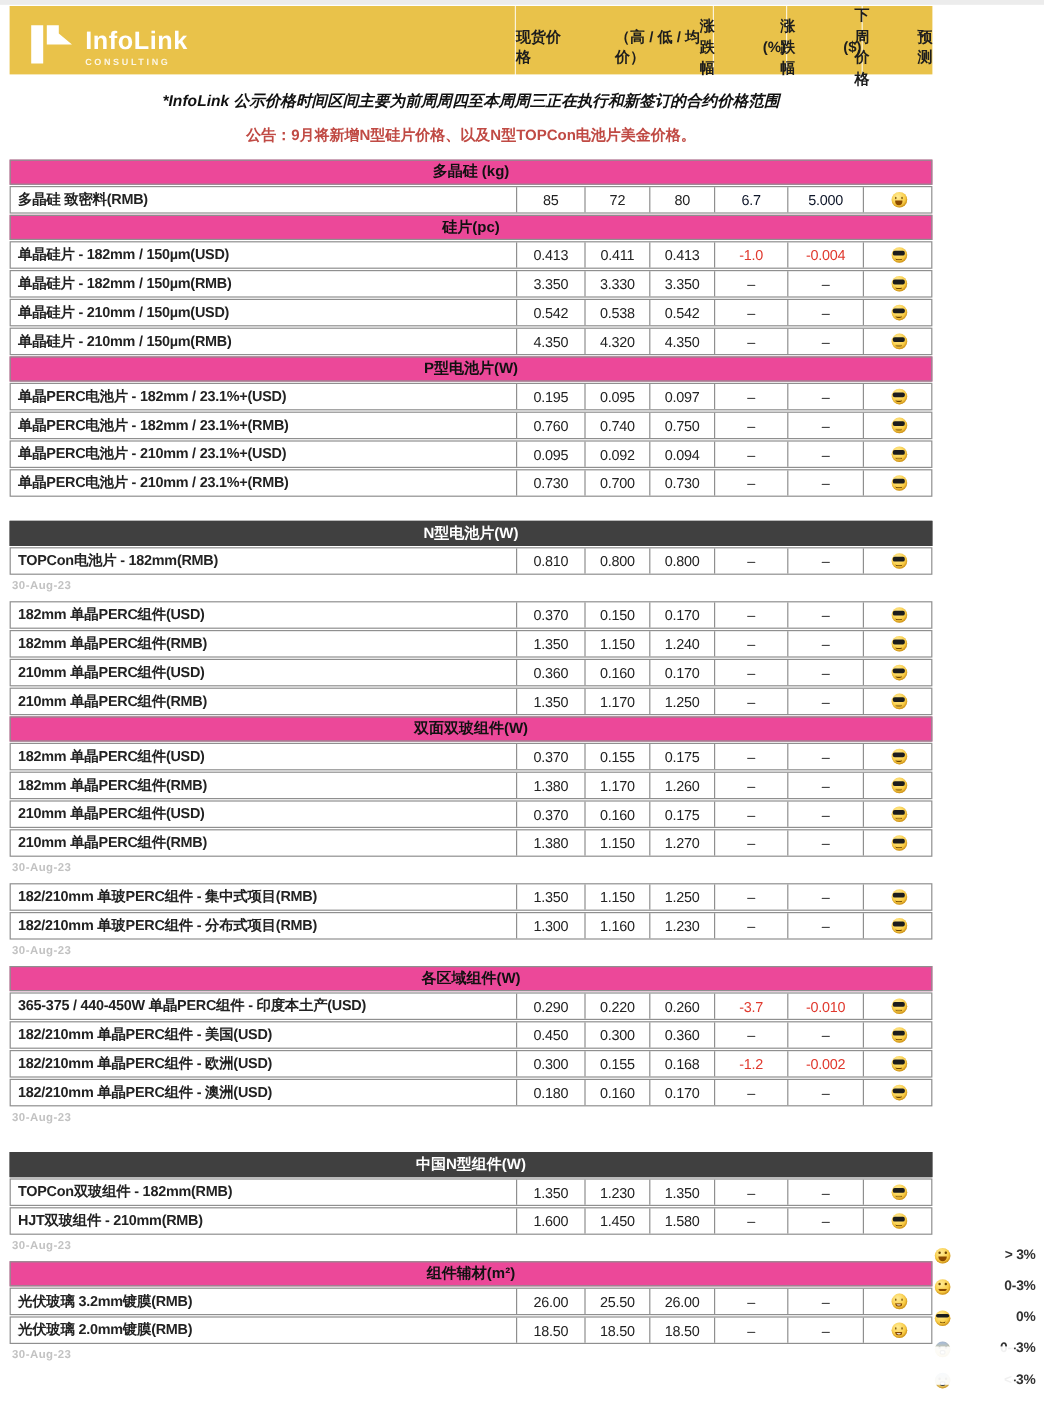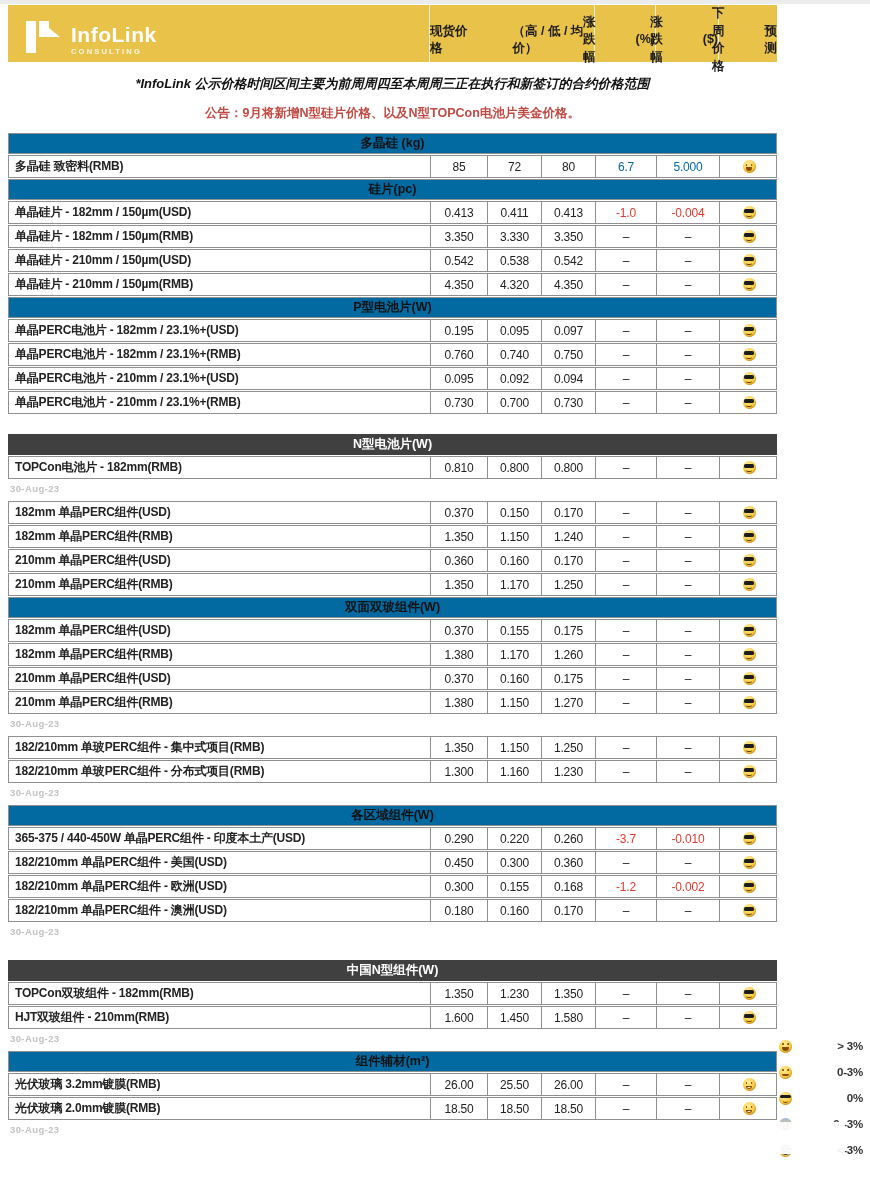--- a/index.html
+++ b/index.html
@@ -20,29 +20,29 @@
   
   .note{height:43px;display:flex;align-items:center;justify-content:center;
         font-weight:bold;font-size:13px;color:#111;font-style:italic;}
   .notice{height:28px;display:flex;align-items:flex-start;justify-content:center;
         font-weight:bold;font-size:12.5px;color:#C04A44;}
 
   
   .block{}
   .gap{margin-top:4px;}
   .sec{height:21px;box-sizing:border-box;margin-bottom:1px;border:1px solid #8f8f8f;
-       background:#0369a1;color:#111;display:flex;align-items:center;justify-content:center;
+       background:#ec4899;color:#111;display:flex;align-items:center;justify-content:center;
        font-weight:bold;font-size:12.5px;}
   .sec.dark{background:#404040;border-color:#404040;color:#fff;margin-top:20px;}
   .row{display:grid;grid-template-columns:421px 57px 54px 54px 61px 63px 59px;
        height:23px;box-sizing:border-box;margin-bottom:1px;border:1px solid #8f8f8f;background:#fff;}
   .c{display:flex;align-items:center;justify-content:center;font-size:12px;color:#222;
      border-left:1px solid #8f8f8f;letter-spacing:-0.2px;overflow:hidden;}
   .c.label{justify-content:flex-start;padding-left:6px;border-left:none;font-weight:bold;}
-  .c.teal{color:#0369a1;}
+  .c.teal{color:#0f172a;}
   .c.red{color:#E0392E;}
   .date{height:14px;margin:4px 0 2px 2px;font-size:9.5px;font-weight:bold;
         color:#C2C2C2;letter-spacing:.4px;}
 
   
   .emo{position:relative;display:inline-block;width:13px;height:13px;border-radius:50%;
        background:radial-gradient(circle at 40% 30%,#ffeb96 0%,#fbce45 55%,#eaa92c 100%);
        box-shadow:inset -0.5px -1px 1.5px rgba(170,110,0,.55);}
   .emo.laugh::before,.emo.smile::before{content:"";position:absolute;top:3.6px;left:3px;width:1.8px;height:2px;
        border-radius:50%;background:#6b4300;box-shadow:5.2px 0 0 #6b4300;}

